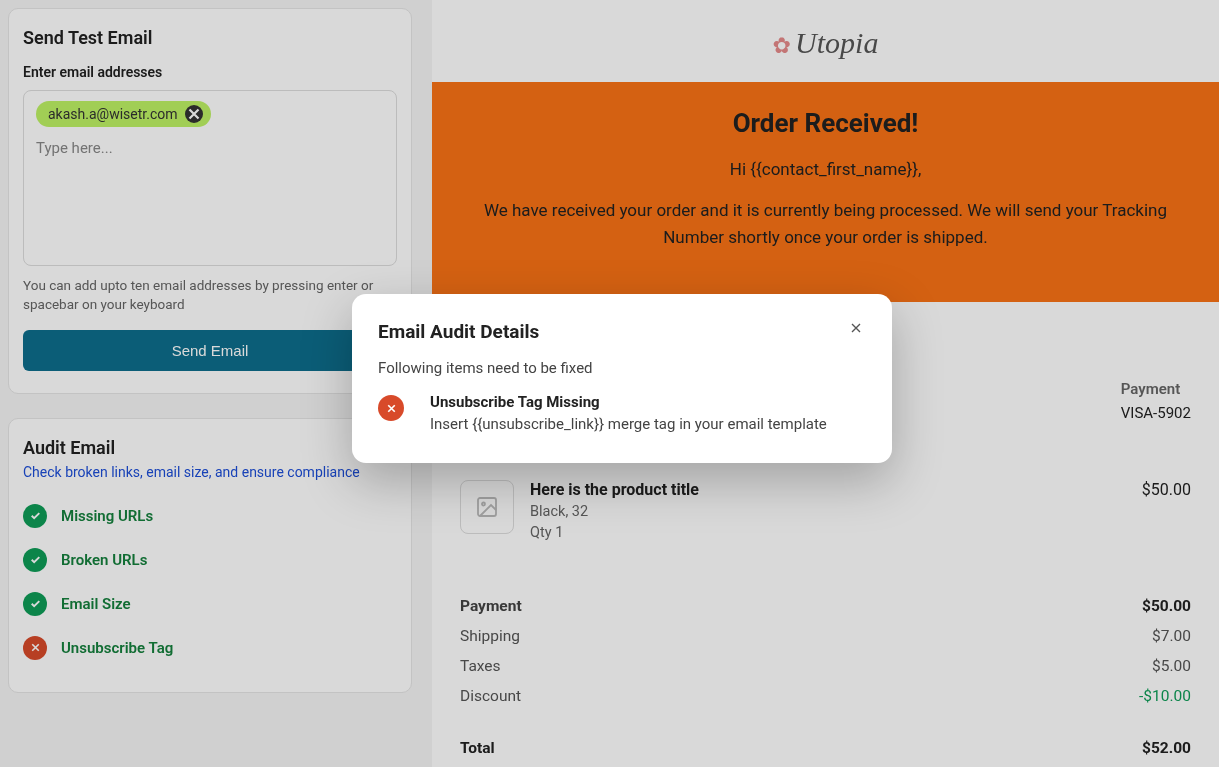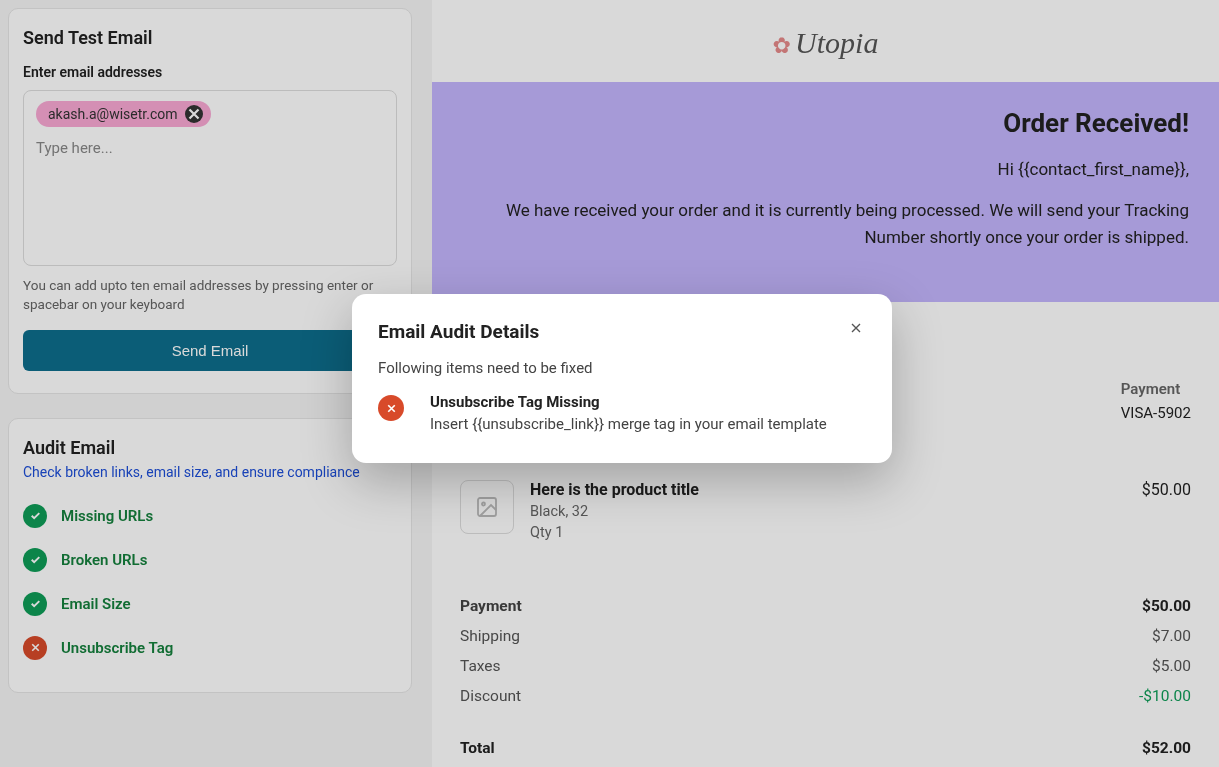--- a/index.html
+++ b/index.html
@@ -51,21 +51,21 @@
     .email-box {
       border: 1px solid #ddd;
       border-radius: 8px;
       min-height: 176px;
       padding: 10px 12px;
       margin-bottom: 10px;
     }
     .chip {
       display: inline-flex;
       align-items: center;
-      background: #f9a8d4;
+      background: #bef264;
       border-radius: 16px;
       padding: 4px 8px 4px 12px;
       font-size: 14px;
       color: #333;
       margin-bottom: 12px;
     }
     .chip .x {
       width: 18px;
       height: 18px;
       background: #333;
@@ -145,22 +145,22 @@
       padding: 26px 0 22px 0;
     }
     .brand-text {
       font-family: Georgia, "Times New Roman", serif;
       font-style: italic;
       font-size: 30px;
       color: #555;
     }
     .brand-flower { color: #e68a8a; font-size: 22px; margin-right: 4px; }
     .banner {
-      background: #c4b5fd;
-      text-align: right;
+      background: #f97316;
+      text-align: center;
       padding: 26px 30px 36px 30px;
       color: #222;
     }
     .banner h1 {
       font-size: 26px;
       font-weight: 700;
       margin-bottom: 18px;
     }
     .banner p {
       font-size: 17px;

